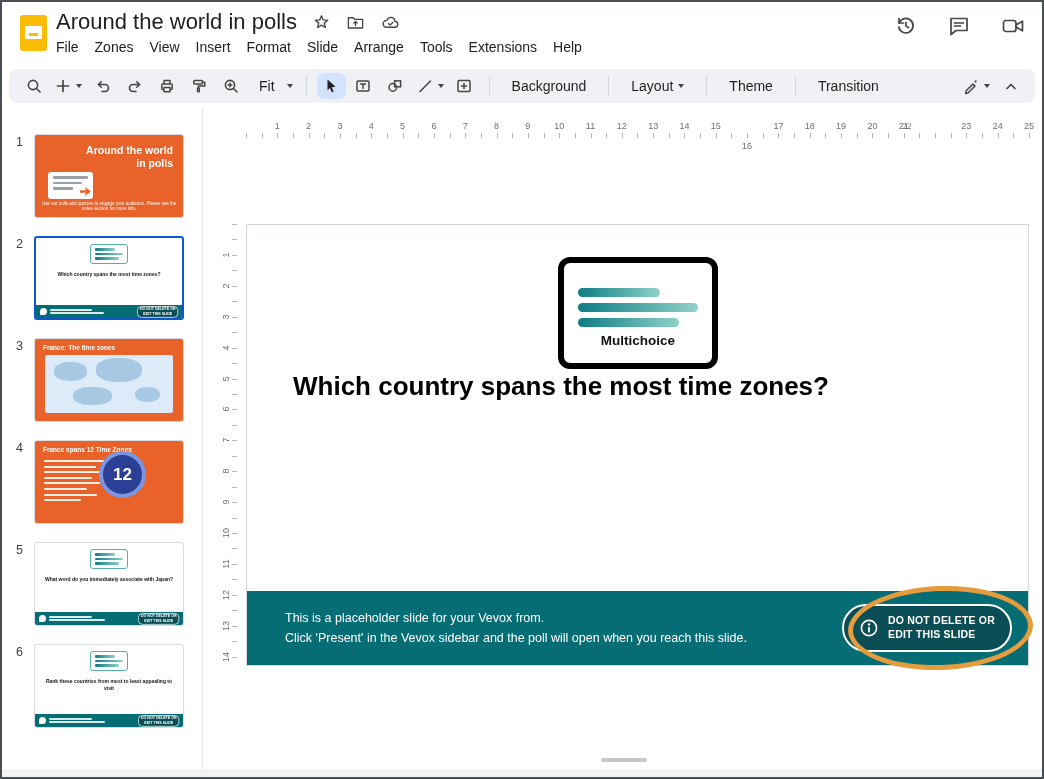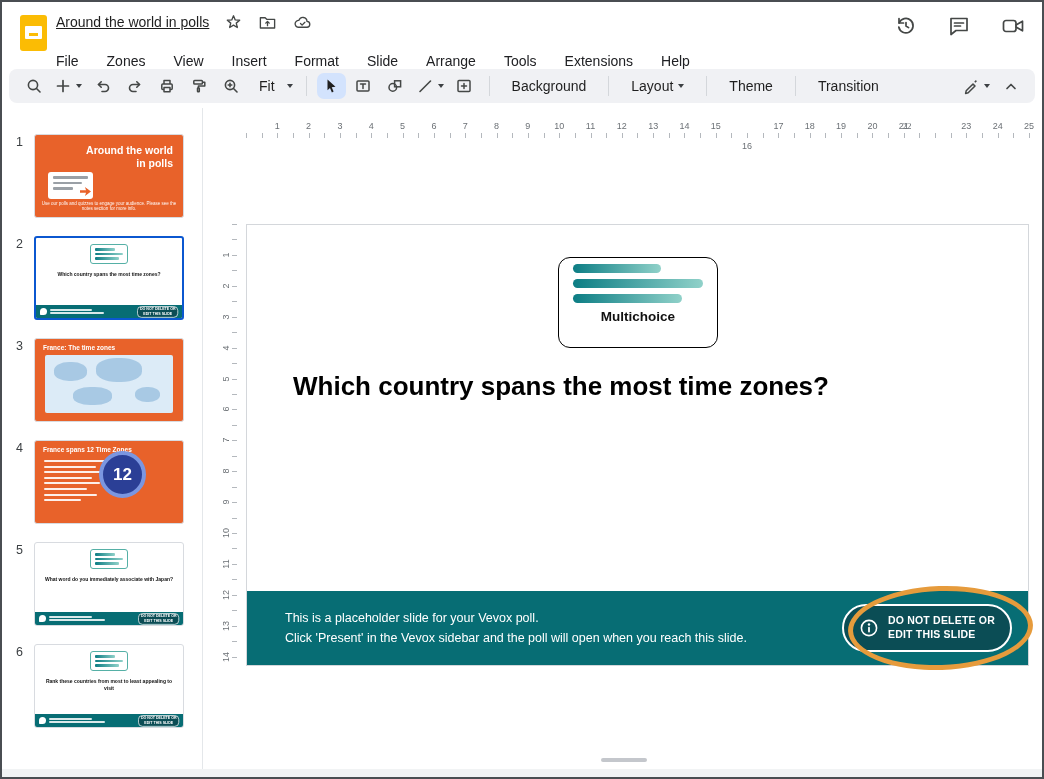--- a/index.html
+++ b/index.html
@@ -7,23 +7,23 @@
   body{font-family:"Liberation Sans",sans-serif;color:#1f1f1f;}
   .window{position:relative;width:1044px;height:779px;border:2px solid #4a4e52;background:#fff;overflow:hidden;}
 
   
   .titlebar{position:absolute;top:0;left:0;right:0;height:64px;background:#fff;}
   .logo{position:absolute;left:18px;top:13px;width:27px;height:36px;background:#fbbc04;border-radius:3px;cursor:pointer;}
   .logo::after{content:"";position:absolute;left:5px;top:11px;width:17px;height:13px;background:#fff;border-radius:1px;}
   .logo::before{content:"";position:absolute;left:9px;top:18px;width:9px;height:3px;background:#fbbc04;z-index:1;}
   .title-area{position:absolute;left:54px;top:7px;}
   .title-row{display:flex;align-items:center;gap:15px;height:26px;}
-  .doc-title{font-size:14px;color:#1f1f1f;white-space:nowrap;cursor:text;text-decoration:underline;}
+  .doc-title{font-size:22px;color:#1f1f1f;white-space:nowrap;cursor:text;}
   .t-icon{display:inline-flex;align-items:center;}
-  .menu-row{display:flex;margin-left:-8px;margin-top:15px;gap:12px;}
+  .menu-row{display:flex;margin-left:-8px;margin-top:1px;}
   .menu-item{font-size:14px;color:#202124;padding:3px 8px;border-radius:4px;cursor:pointer;}
   .tb-right{position:absolute;right:16px;top:12px;display:flex;align-items:center;gap:29px;}
   .hbtn{display:inline-flex;align-items:center;cursor:pointer;}
 
   
   .toolbar{position:absolute;top:67px;left:7px;right:7px;height:34px;background:#f0f1f4;border-radius:8px;display:flex;align-items:center;padding:12px 10px;gap:3px;}
   .tbtn{height:26px;min-width:29px;display:inline-flex;align-items:center;justify-content:center;border-radius:4px;gap:4px;padding:0 3px;cursor:pointer;}
   .tbtn.active{background:#d3e3fd;border-radius:7px;}
   .caret{width:0;height:0;border-left:3.5px solid transparent;border-right:3.5px solid transparent;border-top:4px solid #3c4043;display:inline-block;}
   .sep{width:1px;height:20px;background:#d4d7db;margin:0 7px;display:inline-block;flex-shrink:0;}
@@ -79,21 +79,21 @@
   .h-ruler{position:absolute;left:43px;top:12px;width:800px;height:18px;cursor:col-resize;
     background-image:repeating-linear-gradient(to right,#b4b8bd 0 1px,transparent 1px 15.66px);
     background-size:795px 5px;background-position:0 100%;background-repeat:no-repeat;}
   .hnum{position:absolute;top:1px;transform:translateX(-50%);font-size:9px;color:#6b7075;}
   .v-ruler{position:absolute;left:17px;top:116px;width:17px;height:447px;cursor:row-resize;
     background-image:repeating-linear-gradient(to bottom,#b4b8bd 0 1px,transparent 1px 15.45px);
     background-size:5px 445px;background-position:100% 0;background-repeat:no-repeat;}
   .vnum{position:absolute;left:0;width:12px;text-align:center;transform:translateY(-50%) rotate(-90deg);font-size:9px;color:#6b7075;}
 
   .slide{position:absolute;left:43px;top:116px;width:783px;height:442px;background:#fff;border:1px solid #d4d7db;}
-  .mc-card{position:absolute;left:311px;top:32px;width:160px;height:91px;border:1px solid #000000;border-radius:12px;background:#fff;padding:6px 14px 0;cursor:pointer;}
+  .mc-card{position:absolute;left:311px;top:32px;width:160px;height:112px;border:6px solid #000000;border-radius:12px;background:#fff;padding:25px 14px 0;cursor:pointer;}
   .mc-bars i{display:block;height:9px;border-radius:4.5px;background:linear-gradient(90deg,#0c7d84,#90d1c9);margin-bottom:6px;}
   .mc-bars i.b1{width:68%;} .mc-bars i.b2{width:100%;} .mc-bars i.b3{width:84%;}
   .mc-label{text-align:center;font-weight:700;font-size:13.5px;color:#111;margin-top:1px;}
   .question{position:absolute;left:46px;top:146px;font-size:26px;font-weight:700;color:#000;cursor:text;}
   .slide-footer{position:absolute;left:0;right:0;bottom:0;height:74px;background:#076d74;display:flex;align-items:center;padding:0 16px 0 24px;cursor:pointer;}
   .vevox-logo{width:78px;text-align:center;color:#fff;flex-shrink:0;}
   .vevox-word{font-size:15px;letter-spacing:2.5px;margin-top:-3px;font-weight:400;}
   .footer-text{flex:1;margin-left:14px;color:#fff;font-size:12.5px;line-height:1.6;}
   .warn-badge{display:flex;align-items:center;gap:9px;background:#0b4d55;border:2px solid #fff;border-radius:24px;padding:8px 15px;flex-shrink:0;}
   .warn-text{color:#fff;font-weight:700;font-size:10.5px;line-height:1.3;letter-spacing:.2px;}
@@ -445,21 +445,21 @@
         <div class="mc-bars">
             <i class="b1"></i>
             <i class="b2"></i>
             <i class="b3"></i>
           </div>
         <div class="mc-label">Multichoice</div>
       </div>
       <h1 class="question">Which country spans the most time zones?</h1>
       <footer class="slide-footer">
         <div class="footer-text">
-          <div>This is a placeholder slide for your Vevox poll.</div>
+          <div>This is a placeholder slide for your Vevox from.</div>
           <div>Click 'Present' in the Vevox sidebar and the poll will open when you reach this slide.</div>
         </div>
         <div class="warn-badge">
           <svg width="20" height="20" viewBox="0 0 20 20">
             <circle cx="10" cy="10" r="7.6" stroke="#fff" stroke-width="1.6" fill="none"></circle>
             <circle cx="10" cy="6.5" r="1.2" fill="#fff"></circle>
             <rect x="9.1" y="8.8" width="1.8" height="5.6" rx="0.9" fill="#fff"></rect>
           </svg>
           <div class="warn-text">
             <div>DO NOT DELETE OR</div>

